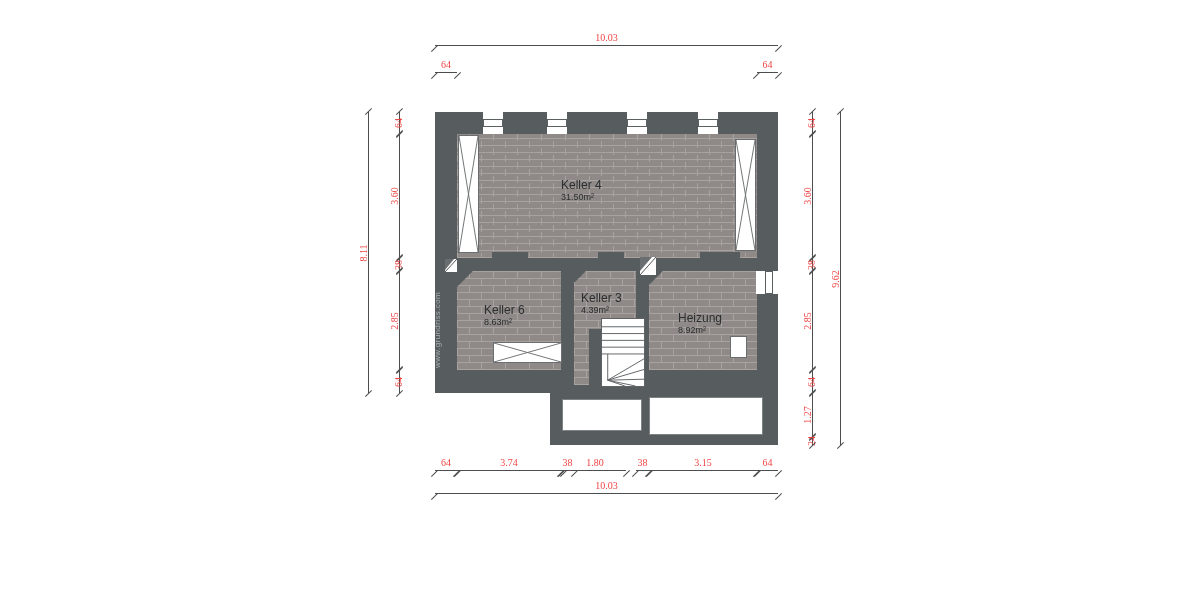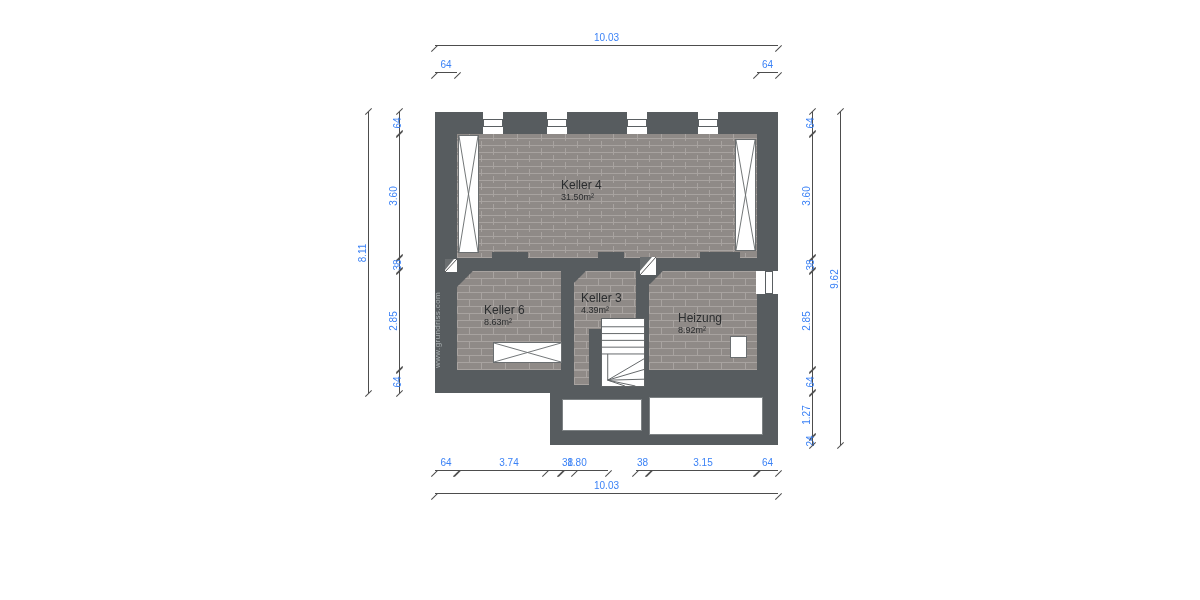--- a/index.html
+++ b/index.html
@@ -26,21 +26,21 @@
   .win-v{position:absolute;background:#fff;}
   .win-v .frame{position:absolute;top:0;bottom:0;left:9px;width:8px;
     border:1px solid #5a5f62;box-sizing:border-box;background:#fff;}
 
   
   .room-label{position:absolute;color:#2b2d2f;line-height:1.12;white-space:nowrap;}
   .room-label .rname{font-size:12px;display:block;}
   .room-label .rarea{font-size:9px;display:block;}
 
   
-  .dim{position:absolute;color:#3b82f6;}
+  .dim{position:absolute;color:#ef4444;font-family:Liberation Serif, serif;}
   .dim.h{height:14px;border-bottom:1px solid #4d4d4d;}
   .dim.h .dlabel{position:absolute;left:50%;bottom:2px;transform:translateX(-50%);
     font-size:10px;white-space:nowrap;}
   .dim.h::before,.dim.h::after{content:"";position:absolute;bottom:-4px;width:9px;height:1px;
     background:#4d4d4d;transform:rotate(-45deg);}
   .dim.h::before{left:-5px;}
   .dim.h::after{right:-5px;}
   .dim.v{width:14px;border-right:1px solid #4d4d4d;}
   .dim.v .dlabel{position:absolute;right:-4px;top:50%;transform:translateY(-50%) rotate(-90deg);
     font-size:10px;white-space:nowrap;}
@@ -174,21 +174,21 @@
 
   <div class="dim h" style="left:435px;top:456px;width:22px;">
       <span class="dlabel">64</span>
     </div>
   <div class="dim h" style="left:457px;top:456px;width:104px;">
       <span class="dlabel">3.74</span>
     </div>
   <div class="dim h" style="left:561px;top:456px;width:13px;">
       <span class="dlabel">38</span>
     </div>
-  <div class="dim h" style="left:546px;top:456px;width:62px;text-align:right;">
+  <div class="dim h" style="left:564px;top:456px;width:62px;text-align:right;">
       <span class="dlabel">1.80</span>
     </div>
   <div class="dim h" style="left:636px;top:456px;width:13px;">
       <span class="dlabel">38</span>
     </div>
   <div class="dim h" style="left:649px;top:456px;width:108px;">
       <span class="dlabel">3.15</span>
     </div>
   <div class="dim h" style="left:757px;top:456px;width:21px;">
       <span class="dlabel">64</span>

